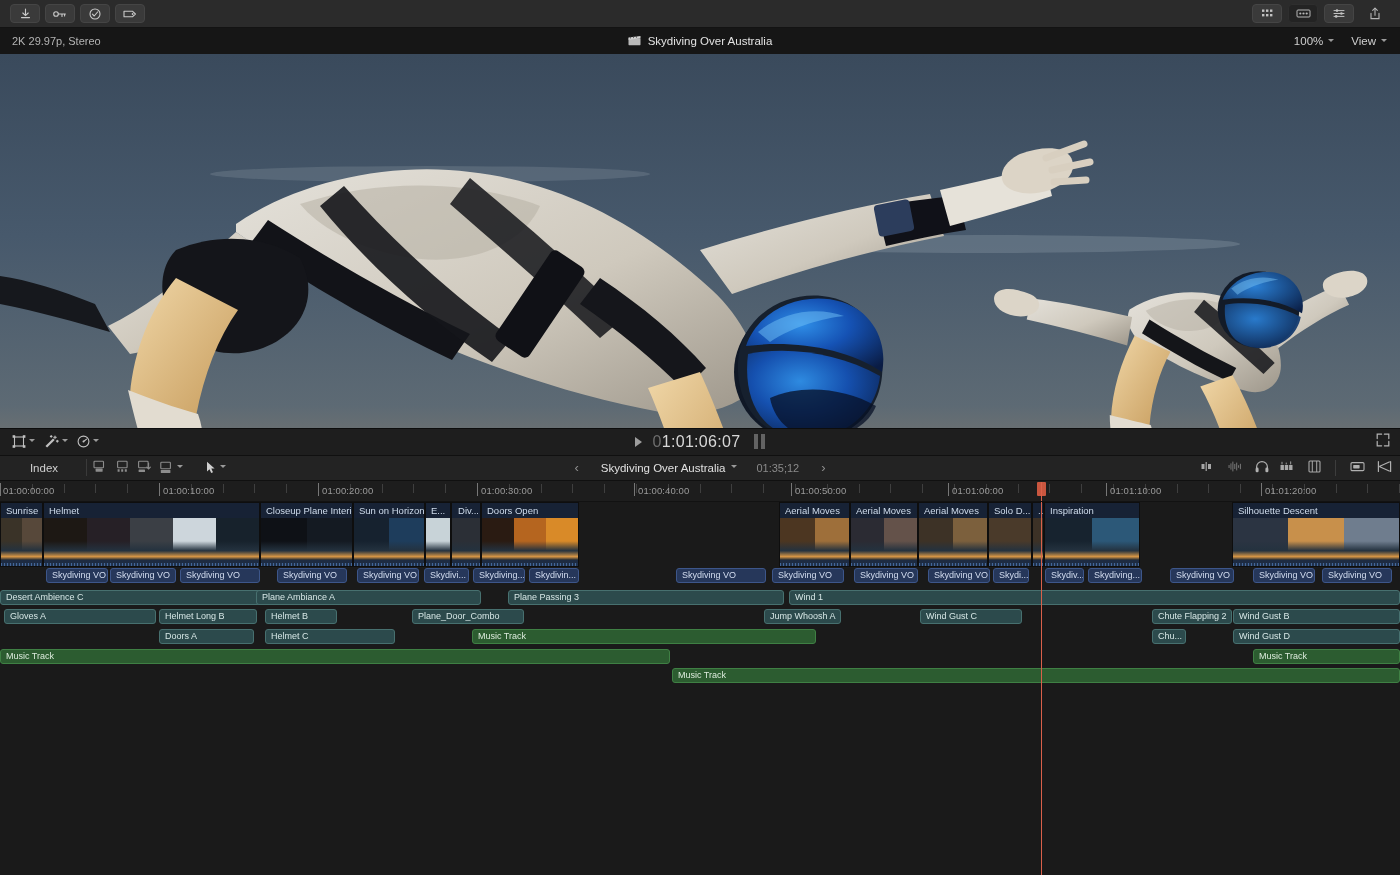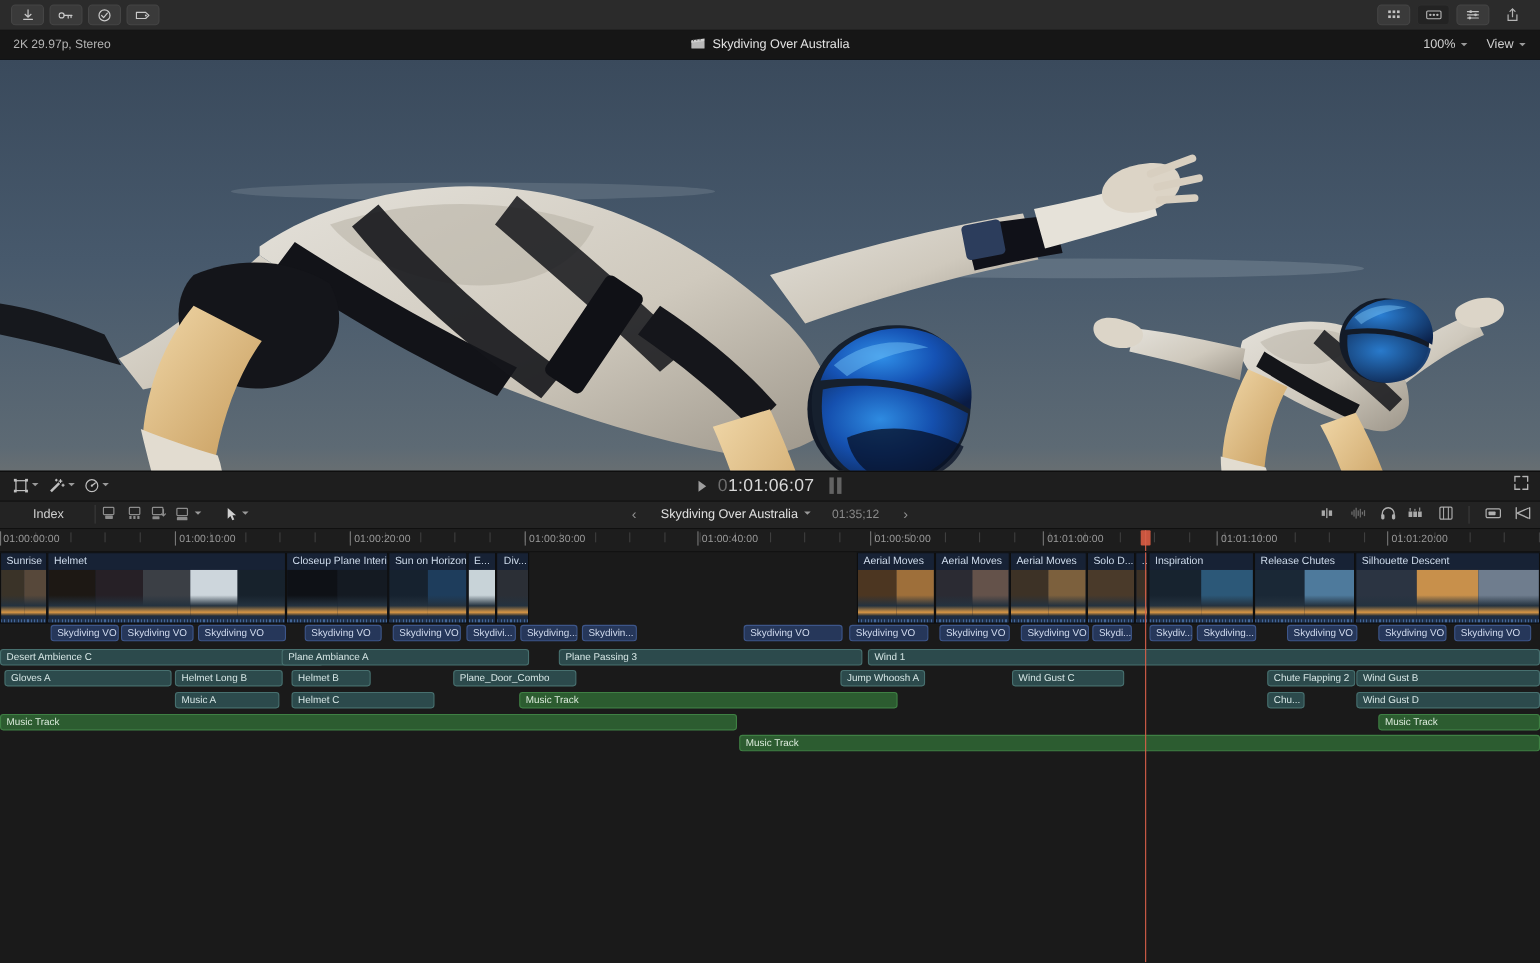--- a/index.html
+++ b/index.html
@@ -667,20 +667,29 @@
           </div>
           <div class="wave"></div>
         </div>
         <div class="vclip" style="left: 451px; width: 30px; text-align: center;">
           <div class="vname">Div...</div>
           <div class="thumbs">
             <div class="thumb" style="width: 100%; background: linear-gradient(rgb(43, 47, 54) 0%, rgb(43, 47, 54) 55%, rgb(36, 50, 63) 78%, rgb(215, 150, 69) 92%, rgb(28, 40, 53) 100%);"></div>
           </div>
           <div class="wave"></div>
         </div>
+        <div class="vclip" style="left: 481px; width: 98px;">
+          <div class="vname">Doors Open</div>
+          <div class="thumbs">
+            <div class="thumb" style="width: 33.3333%; background: linear-gradient(rgb(42, 27, 18) 0%, rgb(42, 27, 18) 55%, rgb(36, 50, 63) 78%, rgb(215, 150, 69) 92%, rgb(28, 40, 53) 100%);"></div>
+            <div class="thumb" style="width: 33.3333%; background: linear-gradient(rgb(181, 101, 31) 0%, rgb(181, 101, 31) 55%, rgb(36, 50, 63) 78%, rgb(215, 150, 69) 92%, rgb(28, 40, 53) 100%);"></div>
+            <div class="thumb" style="width: 33.3333%; background: linear-gradient(rgb(217, 138, 40) 0%, rgb(217, 138, 40) 55%, rgb(36, 50, 63) 78%, rgb(215, 150, 69) 92%, rgb(28, 40, 53) 100%);"></div>
+          </div>
+          <div class="wave"></div>
+        </div>
         <div class="vclip" style="left: 779px; width: 71px;">
           <div class="vname">Aerial Moves</div>
           <div class="thumbs">
             <div class="thumb" style="width: 50%; background: linear-gradient(rgb(76, 54, 33) 0%, rgb(76, 54, 33) 55%, rgb(36, 50, 63) 78%, rgb(215, 150, 69) 92%, rgb(28, 40, 53) 100%);"></div>
             <div class="thumb" style="width: 50%; background: linear-gradient(rgb(158, 111, 58) 0%, rgb(158, 111, 58) 55%, rgb(36, 50, 63) 78%, rgb(215, 150, 69) 92%, rgb(28, 40, 53) 100%);"></div>
           </div>
           <div class="wave"></div>
         </div>
         <div class="vclip" style="left: 850px; width: 68px;">
           <div class="vname">Aerial Moves</div>
@@ -710,28 +719,20 @@
           <div class="thumbs">
             <div class="thumb" style="width: 100%; background: linear-gradient(rgb(60, 49, 38) 0%, rgb(60, 49, 38) 55%, rgb(36, 50, 63) 78%, rgb(215, 150, 69) 92%, rgb(28, 40, 53) 100%);"></div>
           </div>
           <div class="wave"></div>
         </div>
         <div class="vclip" style="left: 1044px; width: 96px;">
           <div class="vname">Inspiration</div>
           <div class="thumbs">
             <div class="thumb" style="width: 50%; background: linear-gradient(rgb(23, 35, 47) 0%, rgb(23, 35, 47) 55%, rgb(36, 50, 63) 78%, rgb(215, 150, 69) 92%, rgb(28, 40, 53) 100%);"></div>
             <div class="thumb" style="width: 50%; background: linear-gradient(rgb(44, 88, 120) 0%, rgb(44, 88, 120) 55%, rgb(36, 50, 63) 78%, rgb(215, 150, 69) 92%, rgb(28, 40, 53) 100%);"></div>
-          </div>
-          <div class="wave"></div>
-        </div>
-        <div class="vclip" style="left: 1140px; width: 92px;">
-          <div class="vname">Release Chutes</div>
-          <div class="thumbs">
-            <div class="thumb" style="width: 50%; background: linear-gradient(rgb(26, 40, 54) 0%, rgb(26, 40, 54) 55%, rgb(36, 50, 63) 78%, rgb(215, 150, 69) 92%, rgb(28, 40, 53) 100%);"></div>
-            <div class="thumb" style="width: 50%; background: linear-gradient(rgb(78, 122, 156) 0%, rgb(78, 122, 156) 55%, rgb(36, 50, 63) 78%, rgb(215, 150, 69) 92%, rgb(28, 40, 53) 100%);"></div>
           </div>
           <div class="wave"></div>
         </div>
         <div class="vclip" style="left: 1232px; width: 168px;">
           <div class="vname">Silhouette Descent</div>
           <div class="thumbs">
             <div class="thumb" style="width: 33.3333%; background: linear-gradient(rgb(43, 52, 66) 0%, rgb(43, 52, 66) 55%, rgb(36, 50, 63) 78%, rgb(215, 150, 69) 92%, rgb(28, 40, 53) 100%);"></div>
             <div class="thumb" style="width: 33.3333%; background: linear-gradient(rgb(200, 144, 75) 0%, rgb(200, 144, 75) 55%, rgb(36, 50, 63) 78%, rgb(215, 150, 69) 92%, rgb(28, 40, 53) 100%);"></div>
             <div class="thumb" style="width: 33.3333%; background: linear-gradient(rgb(111, 125, 142) 0%, rgb(111, 125, 142) 55%, rgb(36, 50, 63) 78%, rgb(215, 150, 69) 92%, rgb(28, 40, 53) 100%);"></div>
           </div>
@@ -764,21 +765,21 @@
         <div class="aclip" style="left: 508px; width: 276px; top: 88px;">Plane Passing 3</div>
         <div class="aclip" style="left: 789px; width: 611px; top: 88px;">Wind 1</div>
         <div class="aclip" style="left: 4px; width: 152px; top: 107px;">Gloves A</div>
         <div class="aclip" style="left: 159px; width: 98px; top: 107px;">Helmet Long B</div>
         <div class="aclip" style="left: 265px; width: 72px; top: 107px;">Helmet B</div>
         <div class="aclip" style="left: 412px; width: 112px; top: 107px;">Plane_Door_Combo</div>
         <div class="aclip" style="left: 764px; width: 77px; top: 107px;">Jump Whoosh A</div>
         <div class="aclip" style="left: 920px; width: 102px; top: 107px;">Wind Gust C</div>
         <div class="aclip" style="left: 1152px; width: 80px; top: 107px;">Chute Flapping 2</div>
         <div class="aclip" style="left: 1233px; width: 167px; top: 107px;">Wind Gust B</div>
-        <div class="aclip" style="left: 159px; width: 95px; top: 127px;">Music A</div>
+        <div class="aclip" style="left: 159px; width: 95px; top: 127px;">Doors A</div>
         <div class="aclip" style="left: 265px; width: 130px; top: 127px;">Helmet C</div>
         <div class="aclip music" style="left: 472px; width: 344px; top: 127px;">Music Track</div>
         <div class="aclip" style="left: 1152px; width: 34px; top: 127px;">Chu...</div>
         <div class="aclip" style="left: 1233px; width: 167px; top: 127px;">Wind Gust D</div>
         <div class="aclip music" style="left: 0px; width: 670px; top: 147px;">Music Track</div>
         <div class="aclip music" style="left: 1253px; width: 147px; top: 147px;">Music Track</div>
         <div class="aclip music" style="left: 672px; width: 728px; top: 166px;">Music Track</div>
       </div>
     <div class="playhead" id="playhead" style="left: 1041px;"></div>
   </div>

